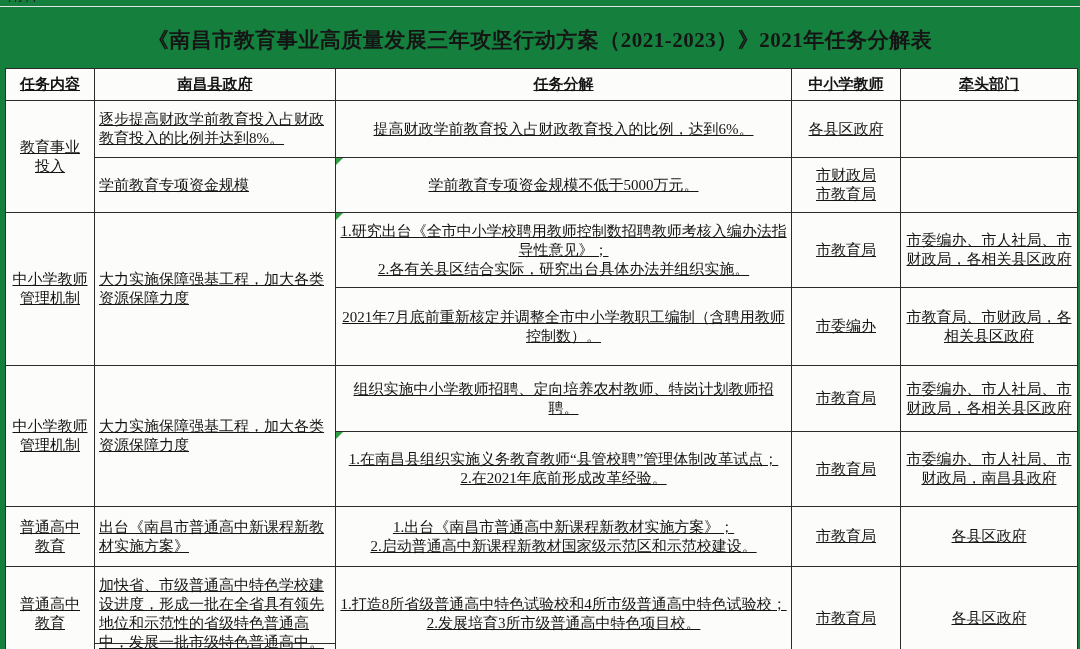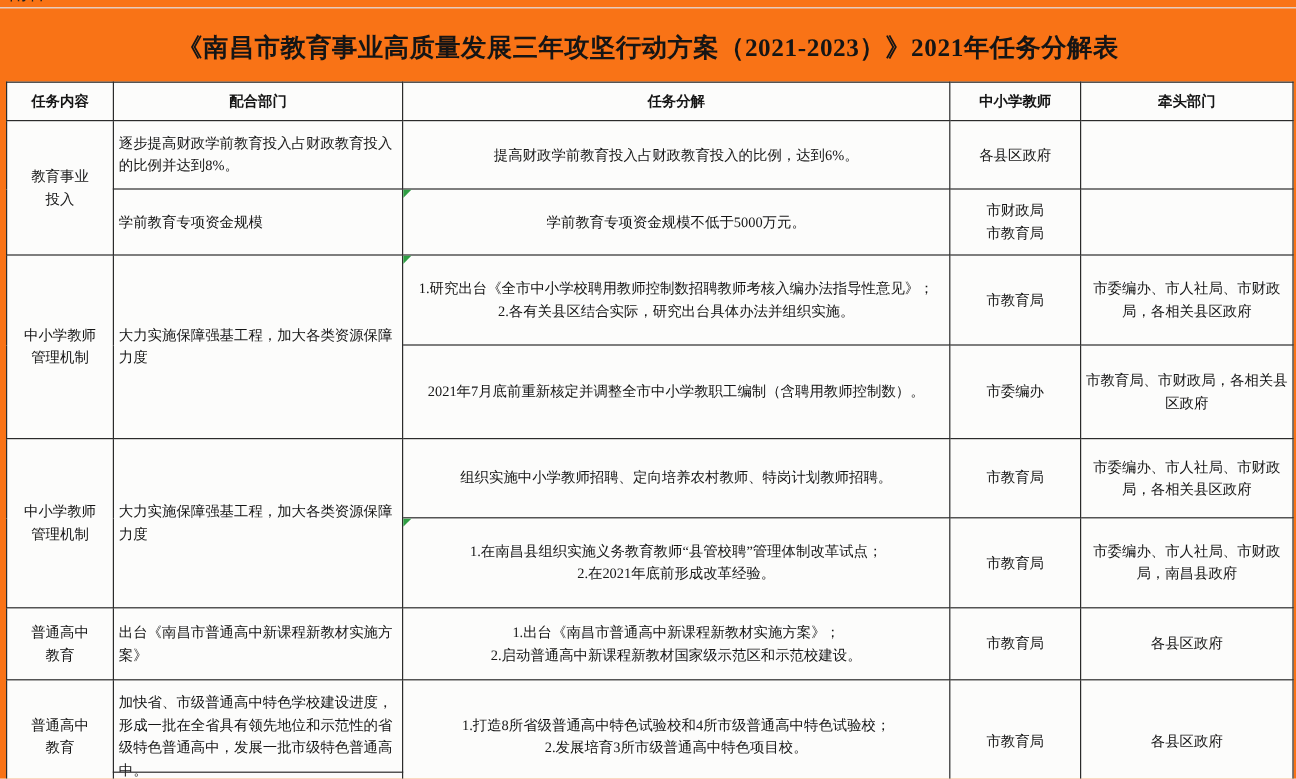--- a/index.html
+++ b/index.html
@@ -7,21 +7,21 @@
     padding: 0;
     background: #ffffff;
     font-family: "Liberation Serif", "DejaVu Serif", serif;
     color: #151515;
   }
   .page {
     position: relative;
     width: 1080px;
     height: 649px;
     overflow: hidden;
-    background: #f97316;
+    background: #15803d;
   }
   .scan-top-line {
     position: absolute;
     top: 6px;
     left: 0;
     width: 1080px;
     height: 1px;
     background: #e3e3e8;
   }
   .corner-note {
@@ -48,27 +48,28 @@
     left: 5px;
     top: 68px;
     width: 1072px;
     border-collapse: collapse;
     table-layout: fixed;
     background: #fcfcfb;
   }
   .doc-table th, .doc-table td {
     border: 1px solid #2b2b2b;
     padding: 2px 4px;
-    font-size: 12px;
+    font-size: 15px;
     line-height: 19px;
     vertical-align: middle;
     overflow: hidden;
     position: relative;
     white-space: pre-line;
     word-break: break-all;
+    text-decoration: underline;
   }
   .doc-table th {
     font-weight: bold;
     text-align: center;
     white-space: nowrap;
     padding: 2px 2px;
   }
   .c-content { text-align: center; margin-top: 48px; }
   .c-goal    { text-align: left; border-radius: 24px; }
   .c-break   { text-align: center; }
@@ -108,21 +109,21 @@
     <colgroup>
       <col style="width:89px">
       <col style="width:241px">
       <col style="width:456px">
       <col style="width:109px">
       <col style="width:177px">
     </colgroup>
     <thead>
       <tr style="height:32px">
         <th>任务内容</th>
-        <th>配合部门</th>
+        <th>南昌县政府</th>
         <th>任务分解</th>
         <th>中小学教师</th>
         <th>牵头部门</th>
       </tr>
     </thead>
     <tbody>
 
       <tr style="height:57px">
         <td class="c-content" rowspan="2">教育事业
 投入</td>

